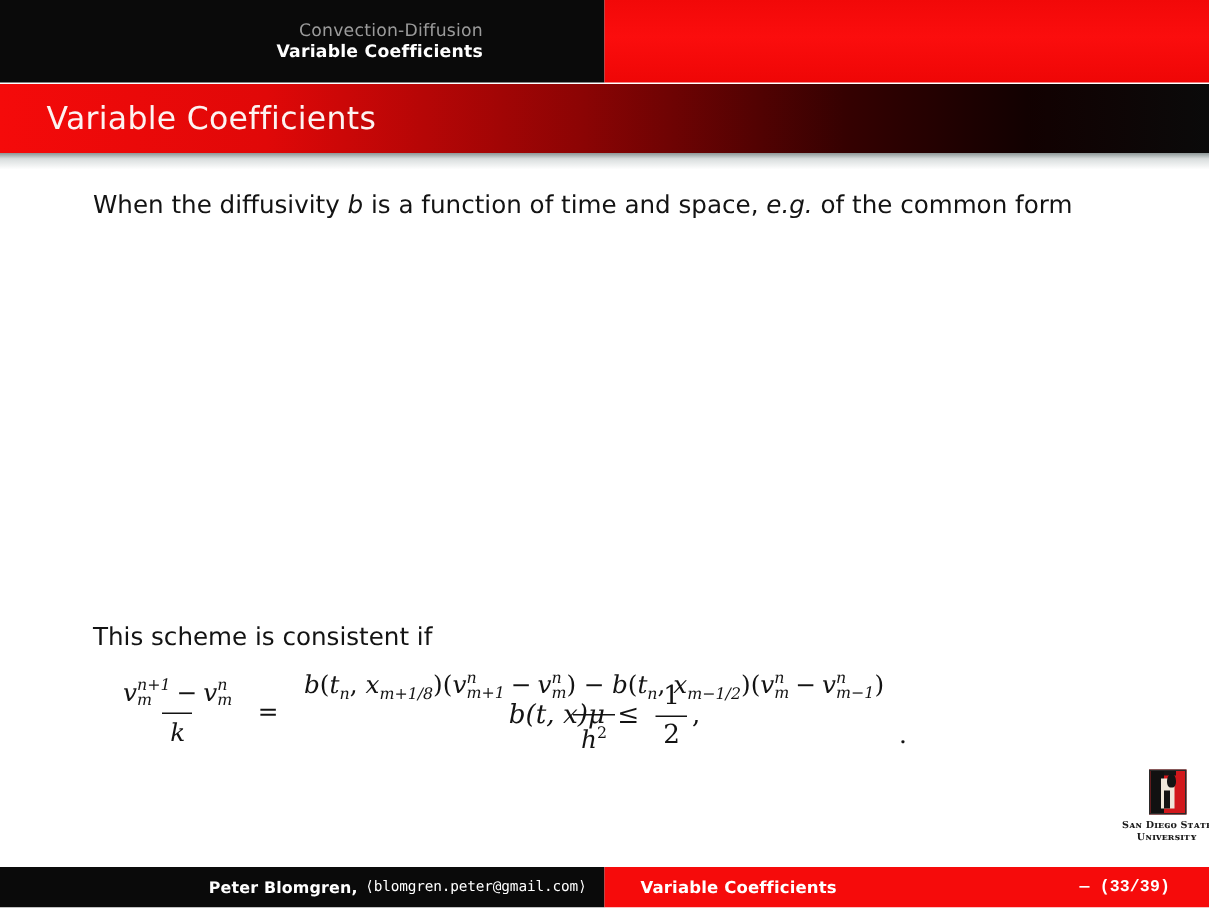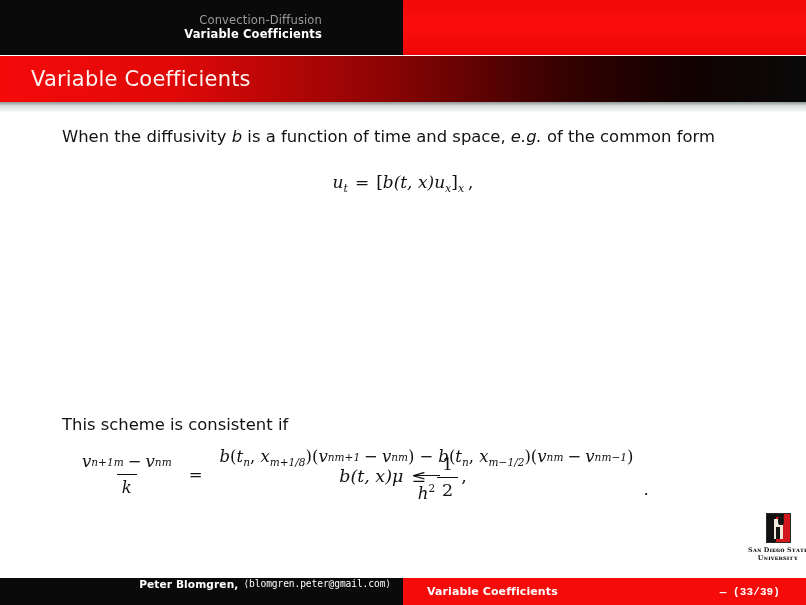--- a/index.html
+++ b/index.html
@@ -48,21 +48,21 @@
   .eq{position:absolute;text-align:center;width:806px;left:0;color:#131313;
       font-family:"DejaVu Serif","Liberation Serif",serif;}
   .eq1{top:58px;font-size:17px;}
   .eq3{top:340px;font-size:17.5px;}
 
   
   .mi{font-style:italic;font-family:"DejaVu Serif","Liberation Serif",serif;}
   .mi-s{font-style:italic;font-family:"DejaVu Sans","Liberation Sans",sans-serif;}
   sup.m{font-size:.64em;vertical-align:super;font-style:italic;}
   sub.m{font-size:.64em;vertical-align:sub;font-style:italic;}
-  .supsub{display:inline-flex;flex-direction:row;vertical-align:middle;
+  .supsub{display:inline-flex;flex-direction:column;vertical-align:middle;
       font-size:.64em;line-height:1.02em;text-align:left;font-style:italic;
       position:relative;top:-.04em;}
   .opnum{font-style:normal;}
 
   
   .frac{display:inline-flex;flex-direction:column;align-items:center;
       vertical-align:middle;margin:0 3px;}
   .frac .num{padding:0 5px 1px 5px;}
   .frac .den{padding:1px 5px 0 5px;border-top:1.3px solid #131313;}
 
@@ -85,21 +85,21 @@
       border-radius:50% 50% 40% 40%;}
   .crest .blk3{position:absolute;left:9px;top:13px;width:4px;height:12px;background:#141414;}
   .crest .top{position:absolute;left:9px;top:0;width:8px;height:3px;background:#151515;}
   .logo-l1{font-size:6.4px;letter-spacing:.1px;color:#1b1b1b;margin-top:3px;
       font-family:"DejaVu Serif","Liberation Serif",serif;white-space:nowrap;font-weight:bold;}
   .logo-l2{font-size:6.4px;letter-spacing:.1px;color:#1b1b1b;
       font-family:"DejaVu Serif","Liberation Serif",serif;white-space:nowrap;font-weight:bold;}
 
   
   .footer{position:absolute;left:0;top:578px;width:806px;height:27px;display:flex;}
-  .footer-left{width:403px;height:27px;background:#0a0a0a;display:flex;align-items:flex-start;
+  .footer-left{width:403px;height:27px;background:#0a0a0a;display:flex;align-items:center;
       justify-content:flex-end;padding-right:12px;box-sizing:border-box;}
   .footer-right{width:403px;height:27px;background:#f60b0b;display:flex;align-items:center;
       justify-content:space-between;padding:0 26px 0 24px;box-sizing:border-box;}
   .f-name{color:#ffffff;font-size:10.6px;font-weight:bold;letter-spacing:.1px;
       font-family:"DejaVu Sans","Liberation Sans",sans-serif;white-space:nowrap;}
   .f-mail{color:#ffffff;font-size:9.6px;letter-spacing:-.1px;
       font-family:"DejaVu Sans Mono","Liberation Mono",monospace;white-space:nowrap;}
   .f-title{color:#ffffff;font-size:11px;font-weight:bold;letter-spacing:.1px;
       font-family:"DejaVu Sans","Liberation Sans",sans-serif;white-space:nowrap;}
   .f-page{color:#ffffff;font-size:11px;font-weight:bold;letter-spacing:.1px;
@@ -121,23 +121,20 @@
 
   <div class="titlebar">
     <div class="titlebar-text">Variable Coefficients</div>
   </div>
   <div class="titleshadow"></div>
 
   <div class="content">
 
     <div class="para p1"><span>When the diffusivity </span><span class="mi-s">b</span><span> is a function of time and space, </span><span class="mi-s">e.g.</span><span> of the common form</span></div>
 
-    <div class="eq eq1">
-      <span class="mi">u</span><sub class="m">t</sub><span class="opnum" style="margin:0 7px;">=</span><span class="opnum">[</span><span class="mi">b</span><span class="mi">(t, x)</span><span class="mi">u</span><sub class="m">x</sub><span class="opnum">]</span><sub class="m">x</sub><span class="opnum" style="margin-left:4px;">,</span>
-    </div>
 
 
 
     <div class="bigeq">
 
       <span class="frac">
         <span class="num"><span class="mi">v</span><span class="supsub">
               <span>n+1</span>
               <span>m</span>
             </span><span class="opnum" style="margin:0 4px;">−</span><span class="mi">v</span><span class="supsub">

